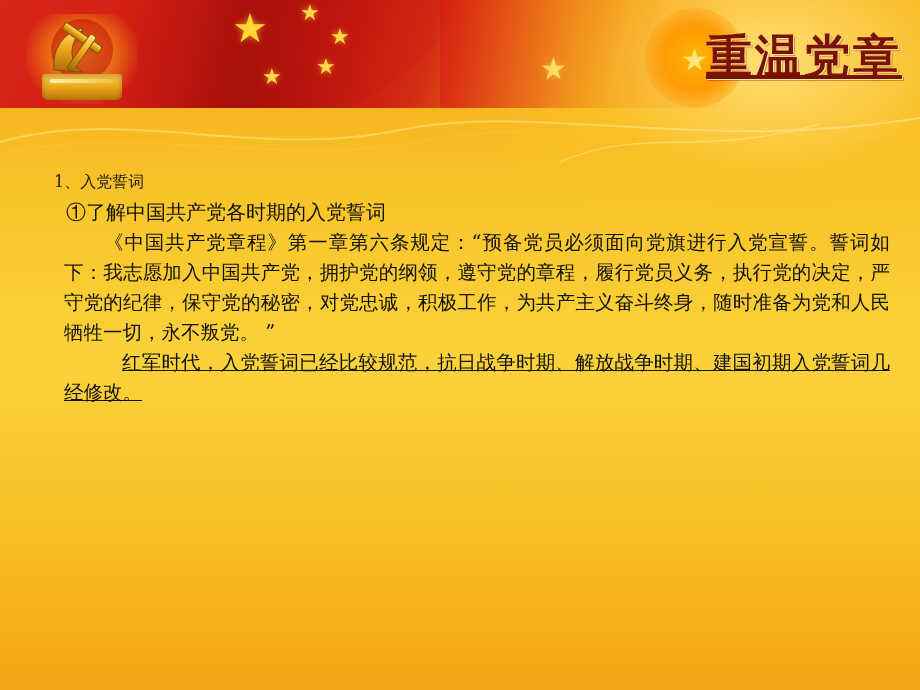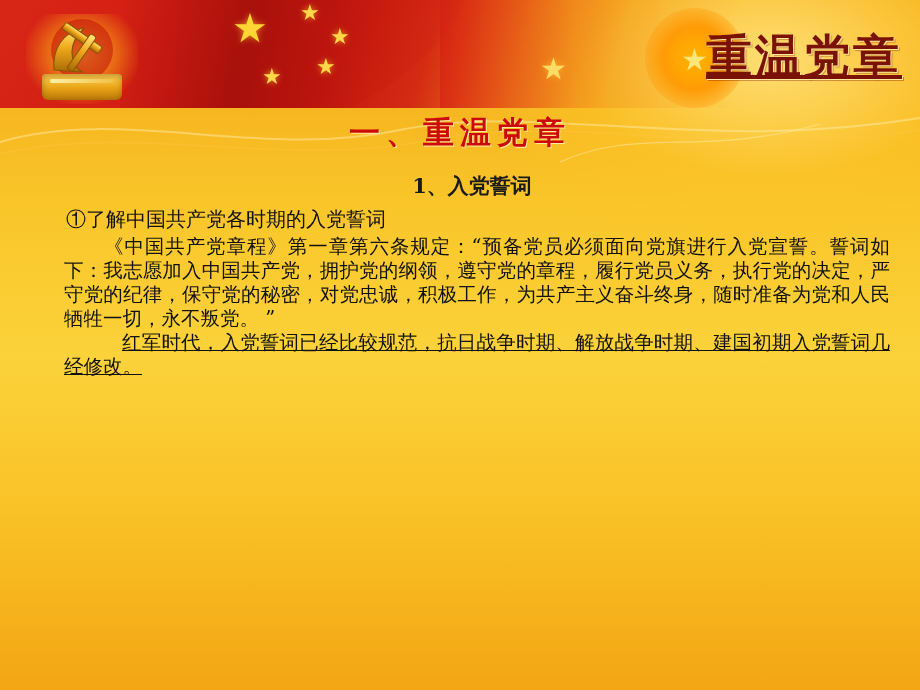--- a/index.html
+++ b/index.html
@@ -125,37 +125,36 @@
     color: #cc0a0a;
     text-shadow: 1px 1px 0 rgba(255,240,170,0.9);
   }
 
   
   .body-wrap {
     position: absolute; left: 54px; top: 172px; width: 836px;
   }
   .sub-head {
     font-family: "DejaVu Serif", serif;
-    font-weight: bold;
-    font-size: 21px;
+    font-weight: normal;
+    font-size: 16px;
     color: #1a1a1a;
     margin-bottom: 6px;
-    text-align: center;
   }
   .item-head {
     font-family: "DejaVu Serif", serif;
     font-size: 20px;
     color: #111;
     margin-left: 12px;
     margin-bottom: 2px;
   }
   .para {
     font-family: "DejaVu Serif", serif;
     font-size: 19.5px;
-    line-height: 24px;
+    line-height: 30px;
     color: #111;
     text-align: justify;
     margin-left: 10px;
     text-indent: 40px;
   }
   .para.indent2 { text-indent: 58px; text-decoration: underline; }
 </style>
 </head>
 <body>
 
@@ -198,21 +197,20 @@
   </div>
 
   <div class="swirl">
     <svg width="920" height="70" viewBox="0 0 920 70">
       <path d="M0 46 C120 10 260 64 400 34 C540 6 700 58 920 22" fill="none" stroke="rgba(255,240,180,0.8)" stroke-width="2"></path>
       <path d="M0 58 C140 26 280 74 430 44 C580 16 740 66 920 34" fill="none" stroke="rgba(255,200,70,0.6)" stroke-width="1.5"></path>
       <path d="M560 66 C640 30 700 62 820 28" fill="none" stroke="rgba(255,250,210,0.7)" stroke-width="1.2"></path>
     </svg>
   </div>
 
-  <div class="section-title">一、重温党章</div>
 
   <div class="body-wrap">
     <div class="sub-head">1、入党誓词</div>
     <div class="item-head">①了解中国共产党各时期的入党誓词</div>
     <p class="para">《中国共产党章程》第一章第六条规定：“预备党员必须面向党旗进行入党宣誓。誓词如下：我志愿加入中国共产党，拥护党的纲领，遵守党的章程，履行党员义务，执行党的决定，严守党的纪律，保守党的秘密，对党忠诚，积极工作，为共产主义奋斗终身，随时准备为党和人民牺牲一切，永不叛党。 ”</p>
     <p class="para indent2">红军时代，入党誓词已经比较规范，抗日战争时期、解放战争时期、建国初期入党誓词几经修改。</p>
   </div>
 
   <div class="header-title">重温党章</div>
 </div>

